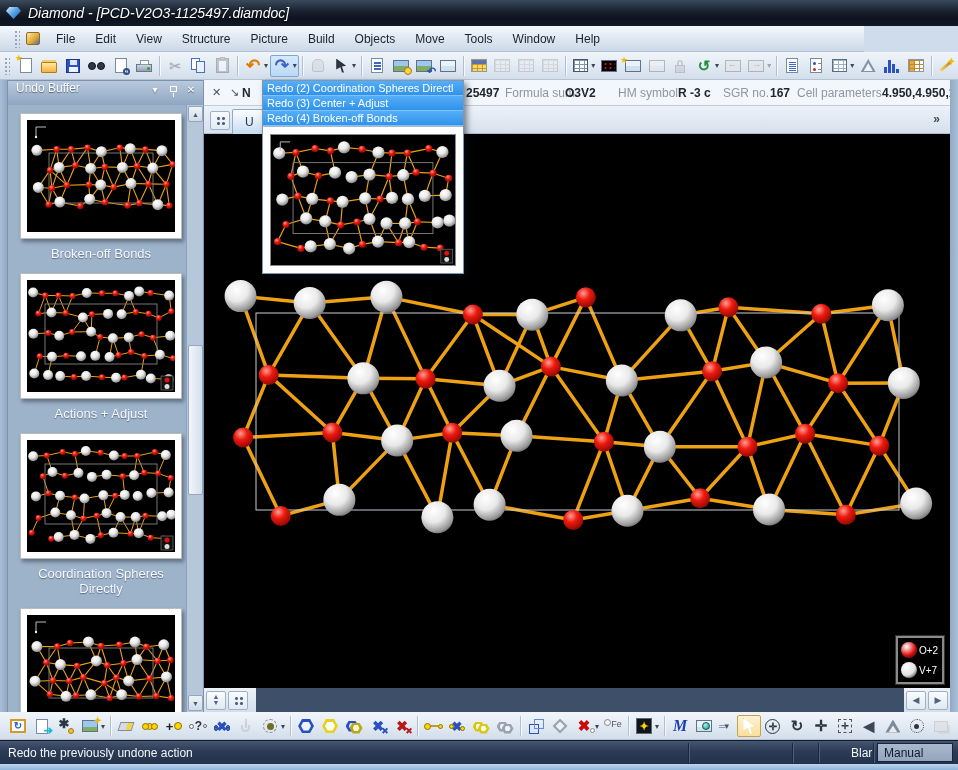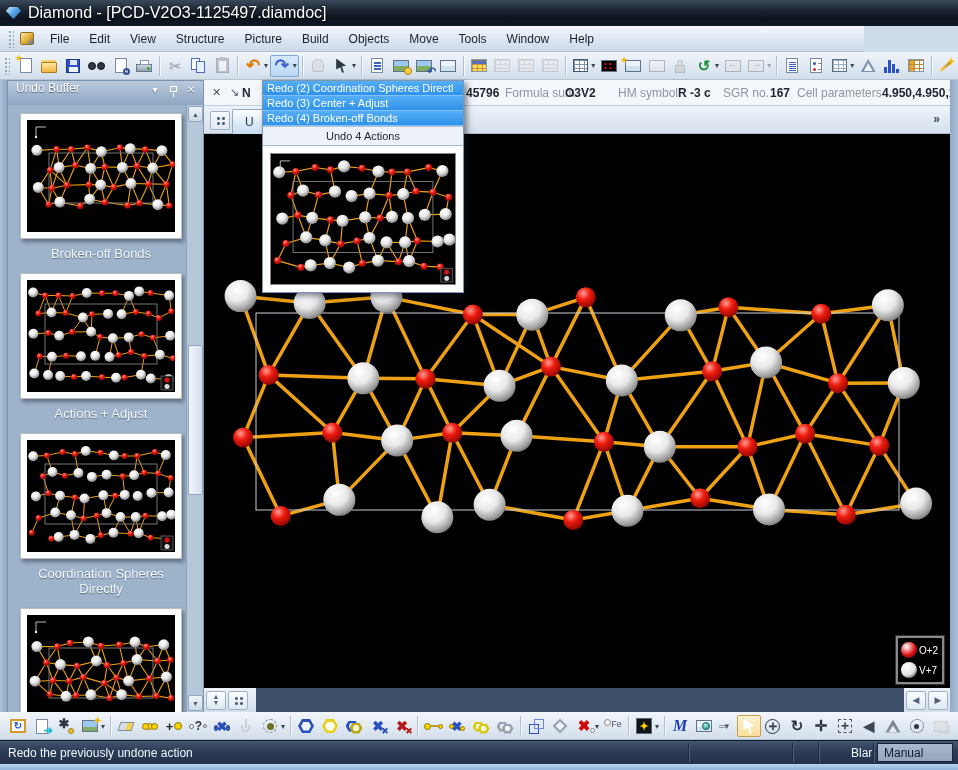--- a/index.html
+++ b/index.html
@@ -7,26 +7,26 @@
     font-family:"Liberation Sans",sans-serif;font-size:12px;color:#1b2635;}
   #window *{box-sizing:border-box;}
 
   
   #titlebar{position:absolute;left:0;top:0;width:958px;height:26px;
     background:linear-gradient(180deg,#3b4a5c 0%,#1b2431 40%,#0d1420 70%,#101826 100%);
     display:flex;align-items:center;padding-left:6px;color:#fff;}
   #app-icon{width:15px;height:12px;margin-right:7px;
     clip-path:polygon(22% 0,78% 0,100% 34%,50% 100%,0 34%);
     background:linear-gradient(135deg,#d8f2ff,#5fa8e8 45%,#1c5fae);}
-  #title-text{font-size:16px;text-shadow:0 1px 2px #000;}
+  #title-text{font-size:14px;text-shadow:0 1px 2px #000;font-style:italic;}
 
   
   #menubar{position:absolute;left:0;top:26px;width:864px;height:26px;
     background:linear-gradient(180deg,#f4f8fc,#dde6f1 55%,#cdd9e8);
-    border-bottom:1px solid #b4c2d4;display:flex;align-items:center;padding-left:6px;}
+    border-bottom:1px solid #b4c2d4;display:flex;align-items:center;padding-left:12px;}
   .grip{width:6px;height:18px;margin:0 4px 0 2px;
     background-image:radial-gradient(circle,#93a7bf 1px,transparent 1.4px);
     background-size:4px 4px;}
   #mdi-icon{width:14px;height:13px;margin:0 6px 0 2px;border:1px solid #8a6d20;border-radius:2px;
     background:linear-gradient(135deg,#ffe9a8,#e0a62e 60%,#3e6fc4);}
   .menu-item{padding:4px 10px;color:#17222f;cursor:default;}
 
   
   .tbrow{position:absolute;display:flex;align-items:center;
     background:linear-gradient(180deg,#f0f5fa,#dfe8f2 60%,#d2deea);
@@ -990,21 +990,21 @@
       <span class="sc-btn" style="top:1px">▲</span>
       <div id="pscroll-thumb"></div>
       <span class="sc-btn" style="bottom:1px">▼</span>
     </div>
   </div>
 
   <div id="infobar">
     <span class="ib-btn" style="left:4px">✕</span>
     <span class="ib-btn" style="left:22px">↘</span>
     <span class="ib ib-value" style="left:38px">N</span>
-    <span class="ib ib-value" style="left:262px">45796</span>
+    <span class="ib ib-value" style="left:262px">25497</span>
     <span id="ib-items"><span class="ib ib-label" style="left: 301px;">Formula sum</span><span class="ib ib-value" style="left: 361px;">O3V2</span><span class="ib ib-label" style="left: 414px;">HM symbol</span><span class="ib ib-value" style="left: 474px;">R -3 c</span><span class="ib ib-label" style="left: 519px;">SGR no.</span><span class="ib ib-value" style="left: 566px;">167</span><span class="ib ib-label" style="left: 593px;">Cell parameters</span><span class="ib ib-value" style="left: 678px;">4.950,4.950,13.9</span></span>
   </div>
 
   <div id="tabbar">
     <span id="pages-btn">
         <span class="dots4"></span>
       </span>
     <div id="pic-tab">
       <span>U</span>
     </div>
@@ -1487,21 +1487,20 @@
   <div id="bottomframe"></div>
   <div id="lframe"></div>
   <div id="rframe"></div>
 
   <div id="popup">
     <div id="pop-items">
         <div class="pop-item">Redo (2) Coordination Spheres Directl</div>
         <div class="pop-item">Redo (3) Center + Adjust</div>
         <div class="pop-item">Redo (4) Broken-off Bonds</div>
       </div>
-    <div id="pop-footer">Undo 4 Actions</div>
     <div id="pop-preview">
       <svg id="svg-preview" viewBox="0 0 186 132">
           <defs>
             <radialGradient id="pvV" cx="0.38" cy="0.3" r="0.8">
               <stop offset="0" stop-color="#ffffff"></stop>
               <stop offset="0.45" stop-color="#e9e9e9"></stop>
               <stop offset="0.8" stop-color="#9c9c9c"></stop>
               <stop offset="1" stop-color="#5a5a5a"></stop>
             </radialGradient>
             <radialGradient id="pvO" cx="0.38" cy="0.3" r="0.8">

